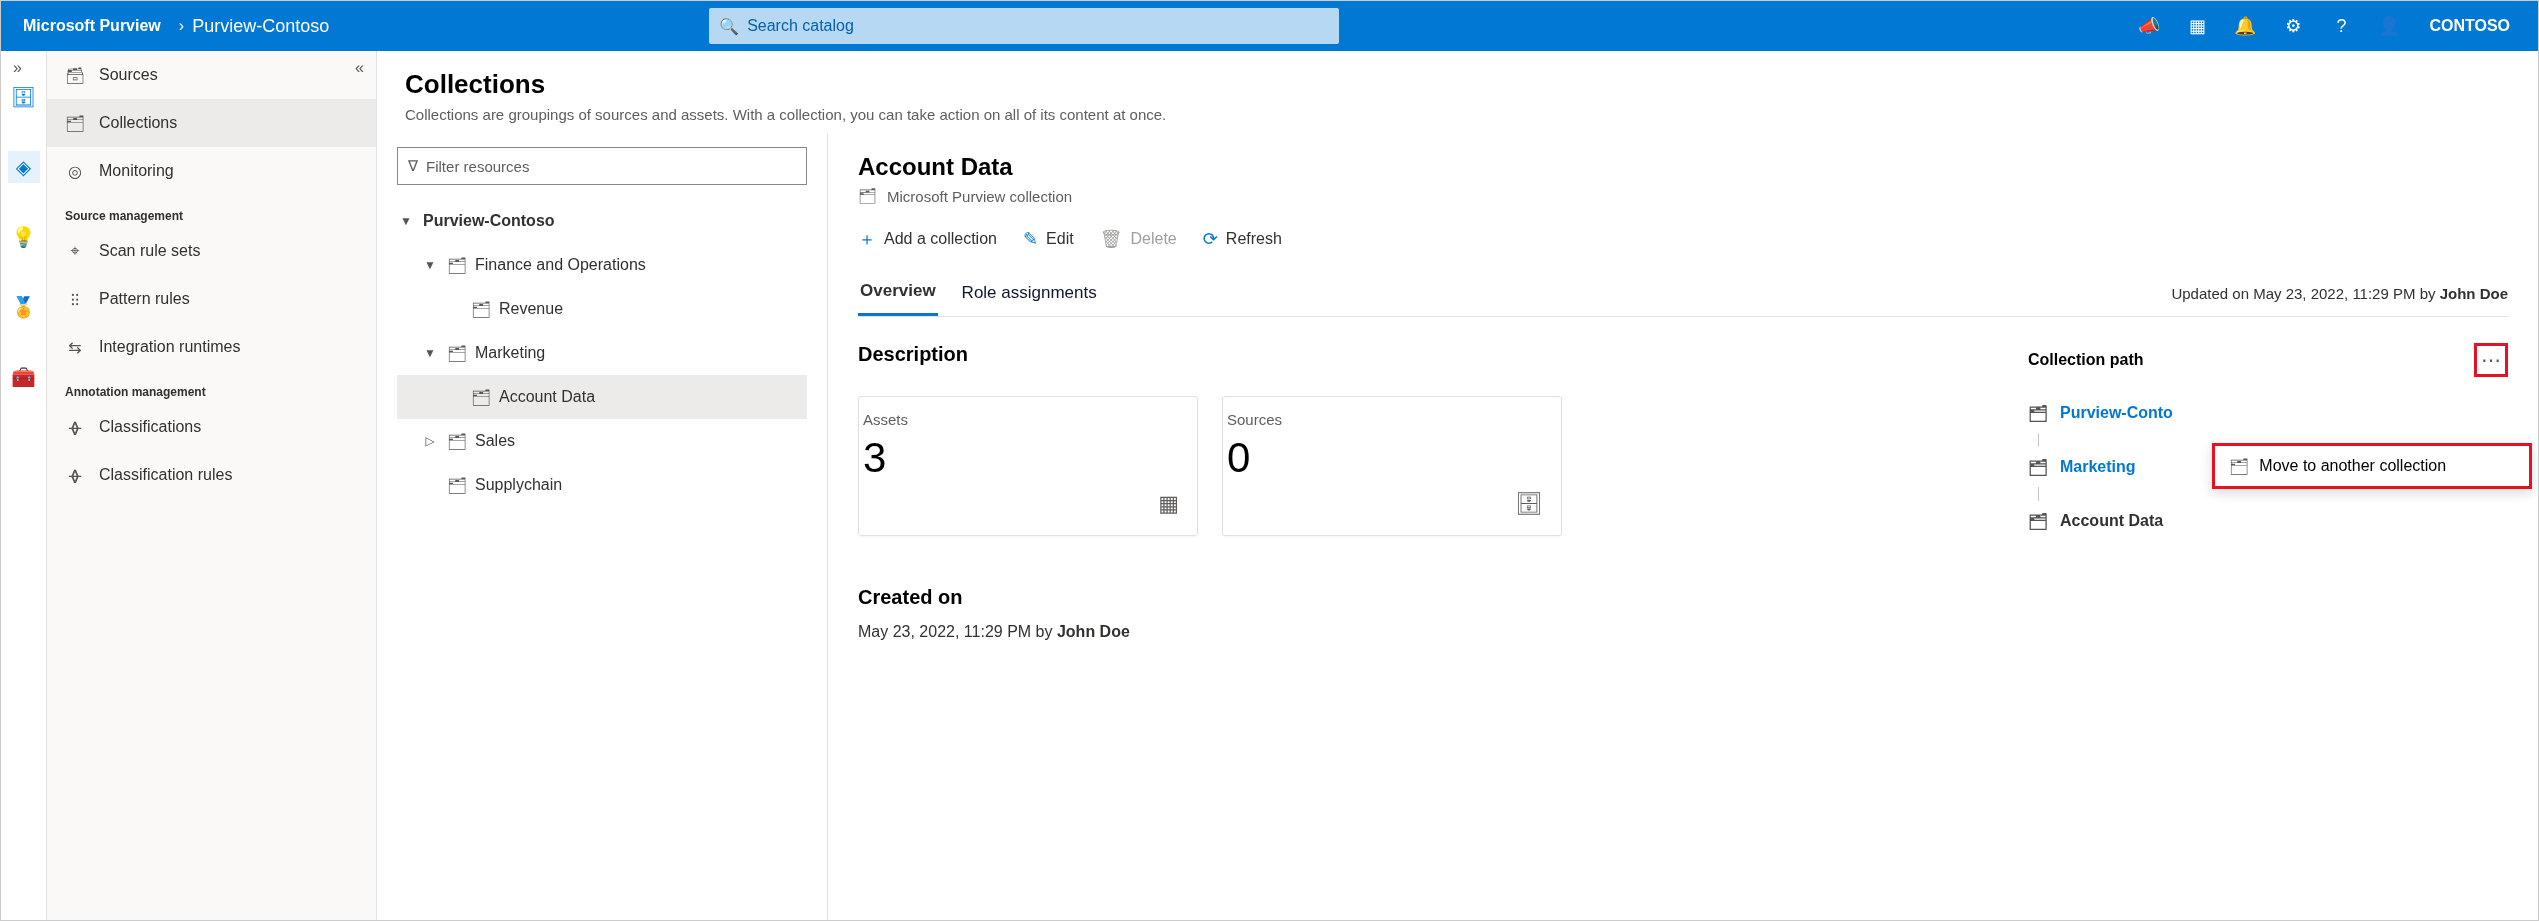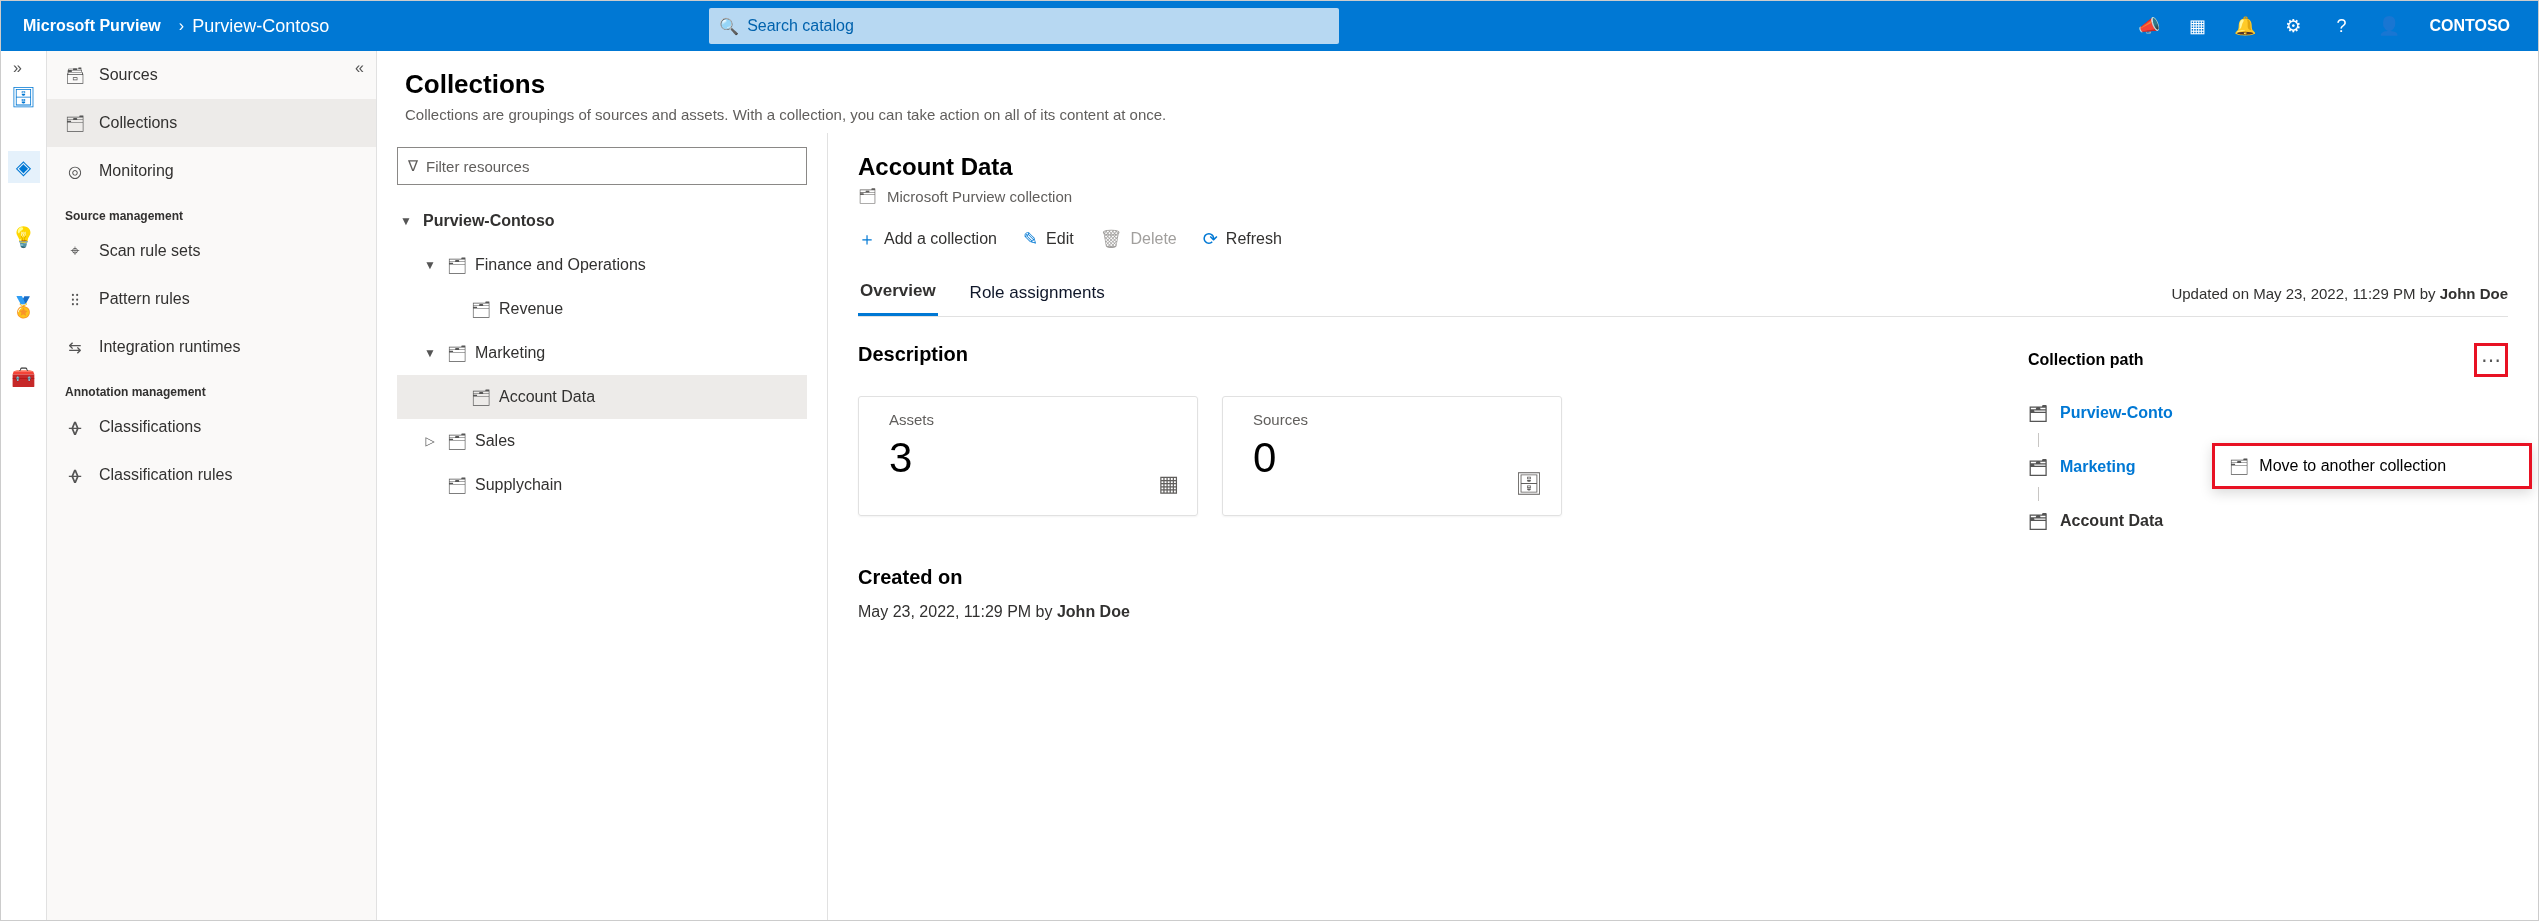--- a/index.html
+++ b/index.html
@@ -46,31 +46,31 @@
 .tnode.sel{background:#edebe9;}
 .ind1{padding-left:24px;} .ind2{padding-left:48px;}
 
 .detail{ flex:1; border-left:1px solid #e1e1e1; padding:20px 30px 0; position:relative;}
 .dh1{ font-size:24px; font-weight:600;}
 .dsub{ display:flex; align-items:center; gap:10px; margin-top:6px; color:#605e5c; font-size:15px;}
 .actions{ display:flex; gap:26px; margin-top:22px; align-items:center;}
 .actbtn{display:flex;align-items:center;gap:8px;font-size:16px;color:#323130;}
 .actbtn .ai{color:#0078d4;font-size:18px;}
 .actbtn.disabled{color:#a19f9d;} .actbtn.disabled .ai{color:#a19f9d;}
-.tabs{ display:flex; gap:30px; margin-top:20px; border-bottom:1px solid #e1e1e1; align-items:center;}
+.tabs{ display:flex; gap:22px; margin-top:20px; border-bottom:1px solid #e1e1e1; align-items:center;}
 .tab{ font-size:17px; padding:10px 2px 12px; color:#0f172a; cursor:pointer;}
 .tab.active{ font-weight:600; border-bottom:3px solid #0078d4; color:#323130;}
 .updated{ margin-left:auto; font-size:15px; color:#323130;}
 .updated b{font-weight:600;}
 .body{ display:flex; gap:40px; margin-top:26px;}
 .leftbody{ flex:1;}
 .sect-title{ font-size:20px; font-weight:600; margin-bottom:14px;}
 .muted{font-size:16px;color:#605e5c;}
 .cards{display:flex; gap:24px; margin-top:30px;}
-.card{ width:340px; height:120px; border:1px solid #e1e1e1; border-radius:3px; padding:14px 30px; position:relative; box-shadow:0 1px 2px rgba(0,0,0,0.05);}
+.card{ width:340px; height:140px; border:1px solid #e1e1e1; border-radius:3px; padding:14px 4px; position:relative; box-shadow:0 1px 2px rgba(0,0,0,0.05);}
 .card .clabel{font-size:15px;color:#605e5c;}
 .card .cval{font-size:42px; margin-top:6px;}
 .card .cico{position:absolute; right:18px; bottom:18px; font-size:22px; color:#605e5c;}
 .created{margin-top:50px;}
 .created .line{font-size:16px;color:#323130; margin-top:14px;}
 .created .line b{font-weight:600;}
 
 .pathcol{ width:480px;}
 .pathhdr{ display:flex; align-items:center;}
 .pathhdr h3{font-size:16px;font-weight:600;}

